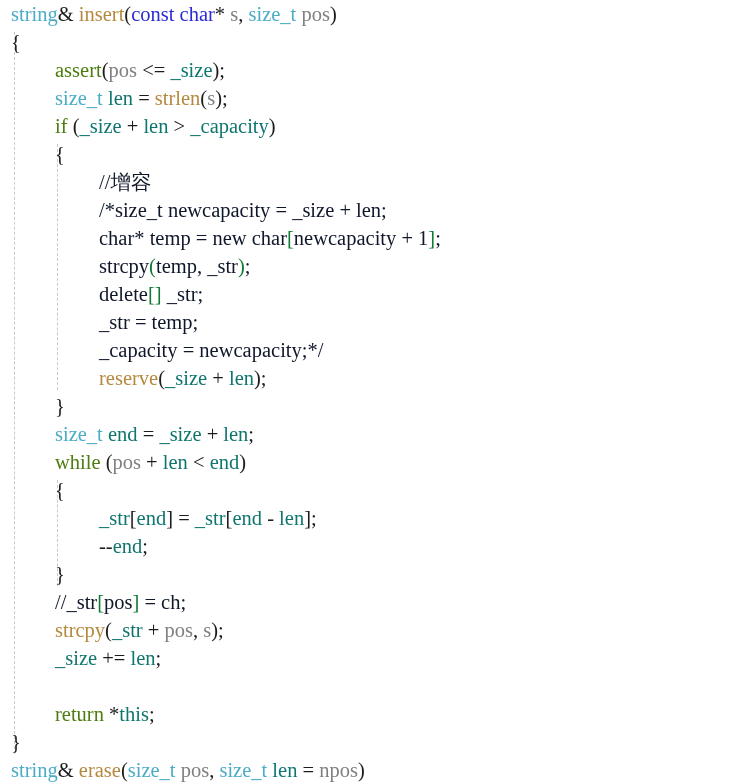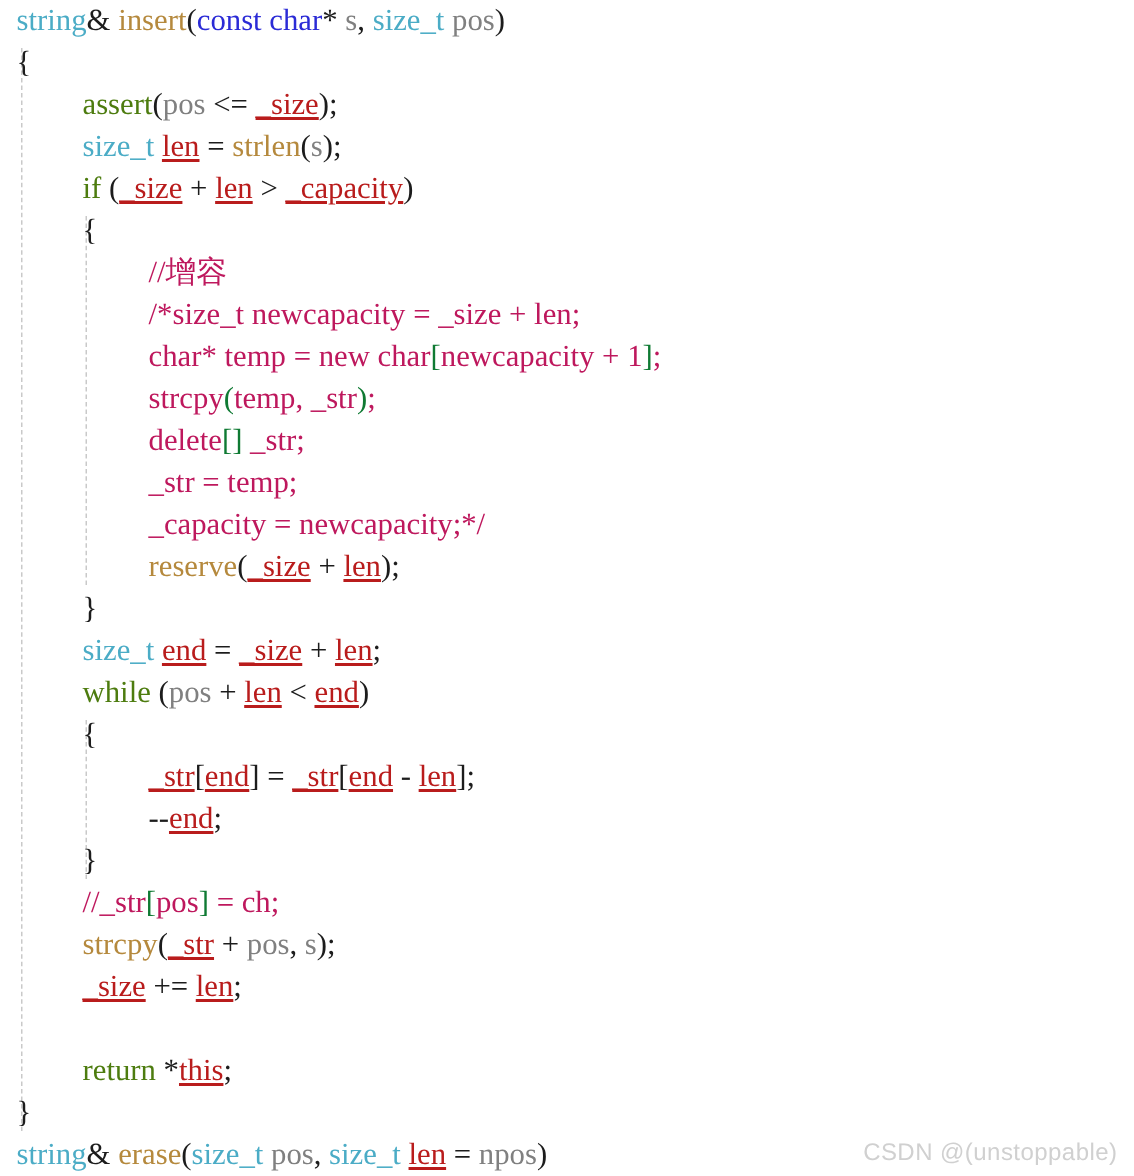--- a/index.html
+++ b/index.html
@@ -46,23 +46,23 @@
     height: 28px;
     white-space: pre;
     padding-left: 11px;
   }
   
   .t-plain    { color: #1c1c1c; }
   .t-type     { color: #4bacc6; }   
   .t-kw       { color: #2b2bd6; }   
   .t-ctrl     { color: #4d7c0f; }   
   .t-fn       { color: #b5893d; }   
-  .t-var      { color: #b91c1c; text-decoration: underline; }   
+  .t-var      { color: #0f766e; }   
   .t-param    { color: #808080; }   
-  .t-comment  { color: #be185d; }   
+  .t-comment  { color: #0f172a; }   
   .t-commentb { color: #0f7a33; }   
   .t-punct    { color: #1c1c1c; }
   .watermark {
     position: absolute;
     right: 11px;
     bottom: 6px;
     font-family: "Liberation Sans", "DejaVu Sans", sans-serif;
     font-size: 16px;
     color: #d0d0d0;
     letter-spacing: 0.3px;
@@ -75,15 +75,14 @@
 <div id="editor">
 
   <div class="guides">
       <div class="guide" style="left: 14px; top: 32px; height: 722px;"></div>
       <div class="guide" style="left: 57px; top: 144px; height: 246px;"></div>
       <div class="guide" style="left: 57px; top: 480px; height: 106px;"></div>
     </div>
 
   <div class="code" id="code-root"><div class="line" style="padding-left: 11px;"><span class="t-type">string</span><span class="t-plain">&amp; </span><span class="t-fn">insert</span><span class="t-punct">(</span><span class="t-kw">const </span><span class="t-kw">char</span><span class="t-plain">* </span><span class="t-param">s</span><span class="t-plain">, </span><span class="t-type">size_t </span><span class="t-param">pos</span><span class="t-punct">)</span></div><div class="line" style="padding-left: 11px;"><span class="t-punct">{</span></div><div class="line" style="padding-left: 55px;"><span class="t-ctrl">assert</span><span class="t-punct">(</span><span class="t-param">pos</span><span class="t-plain"> &lt;= </span><span class="t-var">_size</span><span class="t-punct">);</span></div><div class="line" style="padding-left: 55px;"><span class="t-type">size_t </span><span class="t-var">len</span><span class="t-plain"> = </span><span class="t-fn">strlen</span><span class="t-punct">(</span><span class="t-param">s</span><span class="t-punct">);</span></div><div class="line" style="padding-left: 55px;"><span class="t-ctrl">if</span><span class="t-punct"> (</span><span class="t-var">_size</span><span class="t-plain"> + </span><span class="t-var">len</span><span class="t-plain"> &gt; </span><span class="t-var">_capacity</span><span class="t-punct">)</span></div><div class="line" style="padding-left: 55px;"><span class="t-punct">{</span></div><div class="line" style="padding-left: 99px;"><span class="t-comment">//增容</span></div><div class="line" style="padding-left: 99px;"><span class="t-comment">/*size_t newcapacity = _size + len;</span></div><div class="line" style="padding-left: 99px;"><span class="t-comment">char* temp = new char</span><span class="t-commentb">[</span><span class="t-comment">newcapacity + 1</span><span class="t-commentb">]</span><span class="t-comment">;</span></div><div class="line" style="padding-left: 99px;"><span class="t-comment">strcpy</span><span class="t-commentb">(</span><span class="t-comment">temp, _str</span><span class="t-commentb">)</span><span class="t-comment">;</span></div><div class="line" style="padding-left: 99px;"><span class="t-comment">delete</span><span class="t-commentb">[]</span><span class="t-comment"> _str;</span></div><div class="line" style="padding-left: 99px;"><span class="t-comment">_str = temp;</span></div><div class="line" style="padding-left: 99px;"><span class="t-comment">_capacity = newcapacity;*/</span></div><div class="line" style="padding-left: 99px;"><span class="t-fn">reserve</span><span class="t-punct">(</span><span class="t-var">_size</span><span class="t-plain"> + </span><span class="t-var">len</span><span class="t-punct">);</span></div><div class="line" style="padding-left: 55px;"><span class="t-punct">}</span></div><div class="line" style="padding-left: 55px;"><span class="t-type">size_t </span><span class="t-var">end</span><span class="t-plain"> = </span><span class="t-var">_size</span><span class="t-plain"> + </span><span class="t-var">len</span><span class="t-punct">;</span></div><div class="line" style="padding-left: 55px;"><span class="t-ctrl">while</span><span class="t-punct"> (</span><span class="t-param">pos</span><span class="t-plain"> + </span><span class="t-var">len</span><span class="t-plain"> &lt; </span><span class="t-var">end</span><span class="t-punct">)</span></div><div class="line" style="padding-left: 55px;"><span class="t-punct">{</span></div><div class="line" style="padding-left: 99px;"><span class="t-var">_str</span><span class="t-punct">[</span><span class="t-var">end</span><span class="t-punct">] = </span><span class="t-var">_str</span><span class="t-punct">[</span><span class="t-var">end</span><span class="t-plain"> - </span><span class="t-var">len</span><span class="t-punct">];</span></div><div class="line" style="padding-left: 99px;"><span class="t-plain">--</span><span class="t-var">end</span><span class="t-punct">;</span></div><div class="line" style="padding-left: 55px;"><span class="t-punct">}</span></div><div class="line" style="padding-left: 55px;"><span class="t-comment">//</span><span class="t-comment">_str</span><span class="t-commentb">[</span><span class="t-comment">pos</span><span class="t-commentb">]</span><span class="t-comment"> = ch;</span></div><div class="line" style="padding-left: 55px;"><span class="t-fn">strcpy</span><span class="t-punct">(</span><span class="t-var">_str</span><span class="t-plain"> + </span><span class="t-param">pos</span><span class="t-plain">, </span><span class="t-param">s</span><span class="t-punct">);</span></div><div class="line" style="padding-left: 55px;"><span class="t-var">_size</span><span class="t-plain"> += </span><span class="t-var">len</span><span class="t-punct">;</span></div><div class="line" style="padding-left: 55px;">&nbsp;</div><div class="line" style="padding-left: 55px;"><span class="t-ctrl">return</span><span class="t-plain"> *</span><span class="t-var">this</span><span class="t-punct">;</span></div><div class="line" style="padding-left: 11px;"><span class="t-punct">}</span></div><div class="line" style="padding-left: 11px;"><span class="t-type">string</span><span class="t-plain">&amp; </span><span class="t-fn">erase</span><span class="t-punct">(</span><span class="t-type">size_t </span><span class="t-param">pos</span><span class="t-plain">, </span><span class="t-type">size_t </span><span class="t-var">len</span><span class="t-plain"> = </span><span class="t-param">npos</span><span class="t-punct">)</span></div></div>
 
-  <div class="watermark">CSDN @(unstoppable)</div>
 
 </div>
 
 </body></html>

